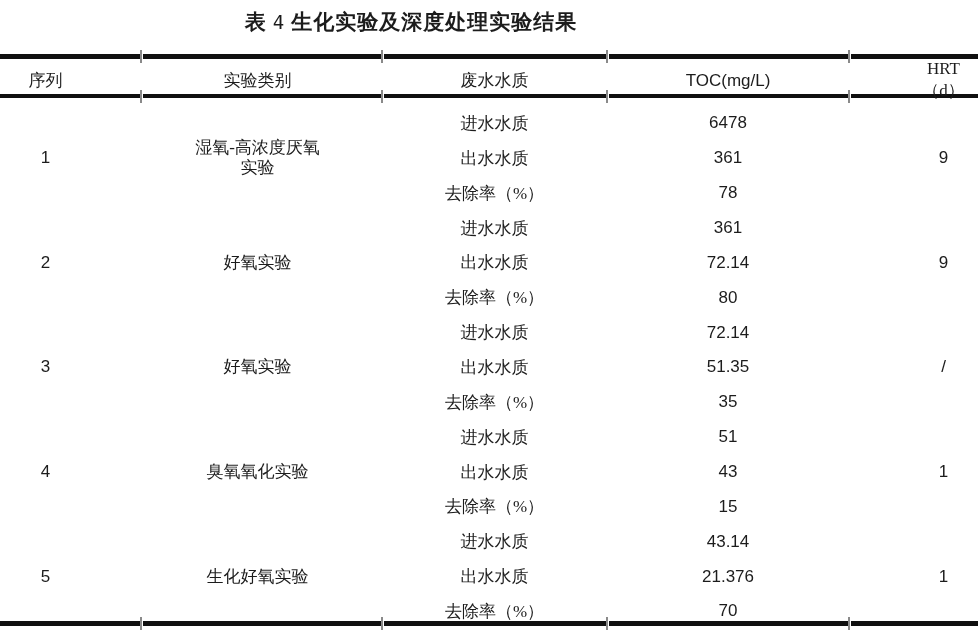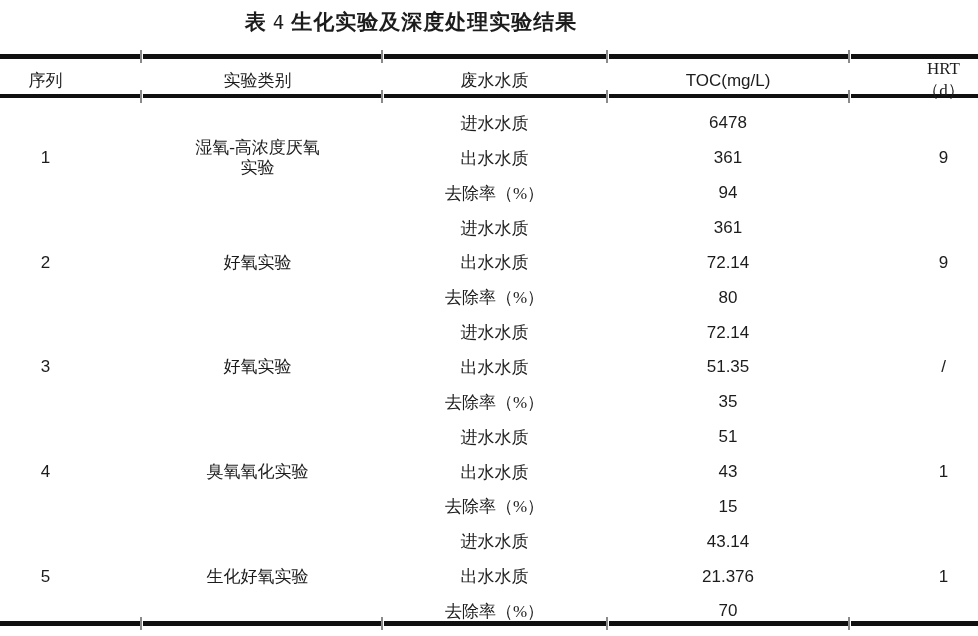--- a/index.html
+++ b/index.html
@@ -110,21 +110,21 @@
         <td class="cjk">进水水质</td>
         <td class="num">6478</td>
         <td class="num col-hrt" rowspan="3">9</td>
       </tr>
       <tr>
         <td class="cjk">出水水质</td>
         <td class="num">361</td>
       </tr>
       <tr>
         <td class="cjk">去除率（%）</td>
-        <td class="num">94</td>
+        <td class="num">78</td>
       </tr>
 
       <tr>
         <td class="num col-seq" rowspan="3">2</td>
         <td class="cjk cat-cell col-cat" rowspan="3">好氧实验</td>
         <td class="cjk">进水水质</td>
         <td class="num">361</td>
         <td class="num col-hrt" rowspan="3">9</td>
       </tr>
       <tr>

